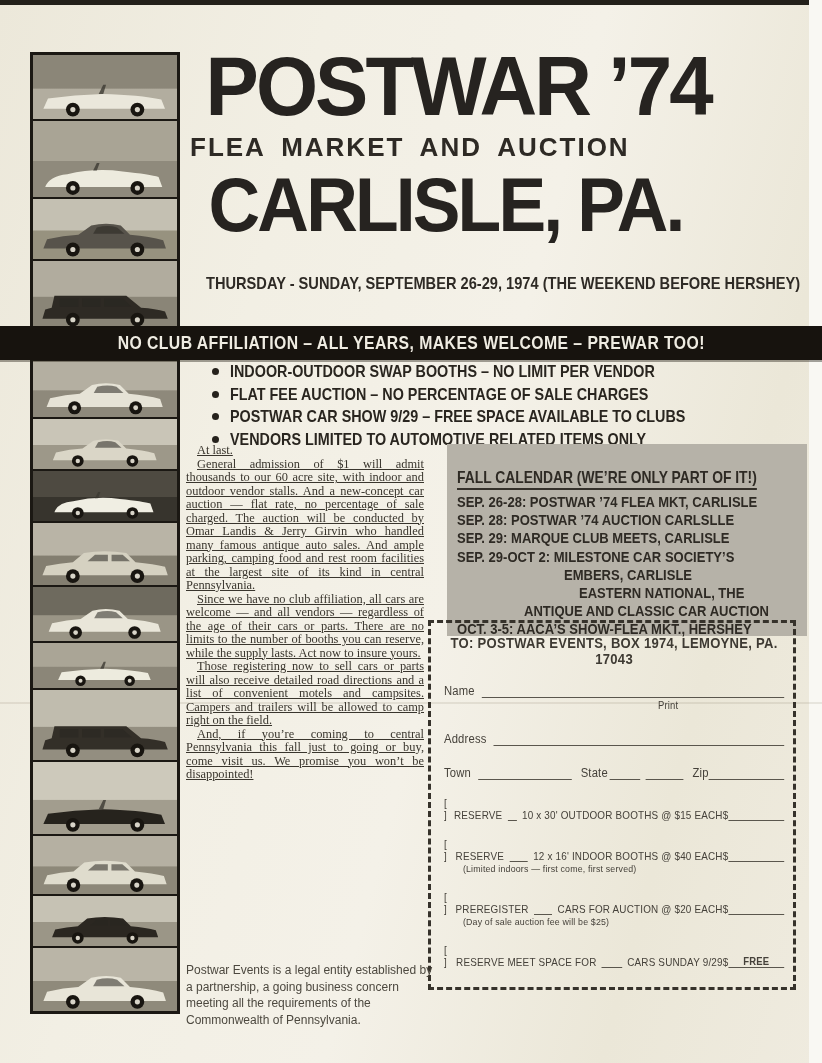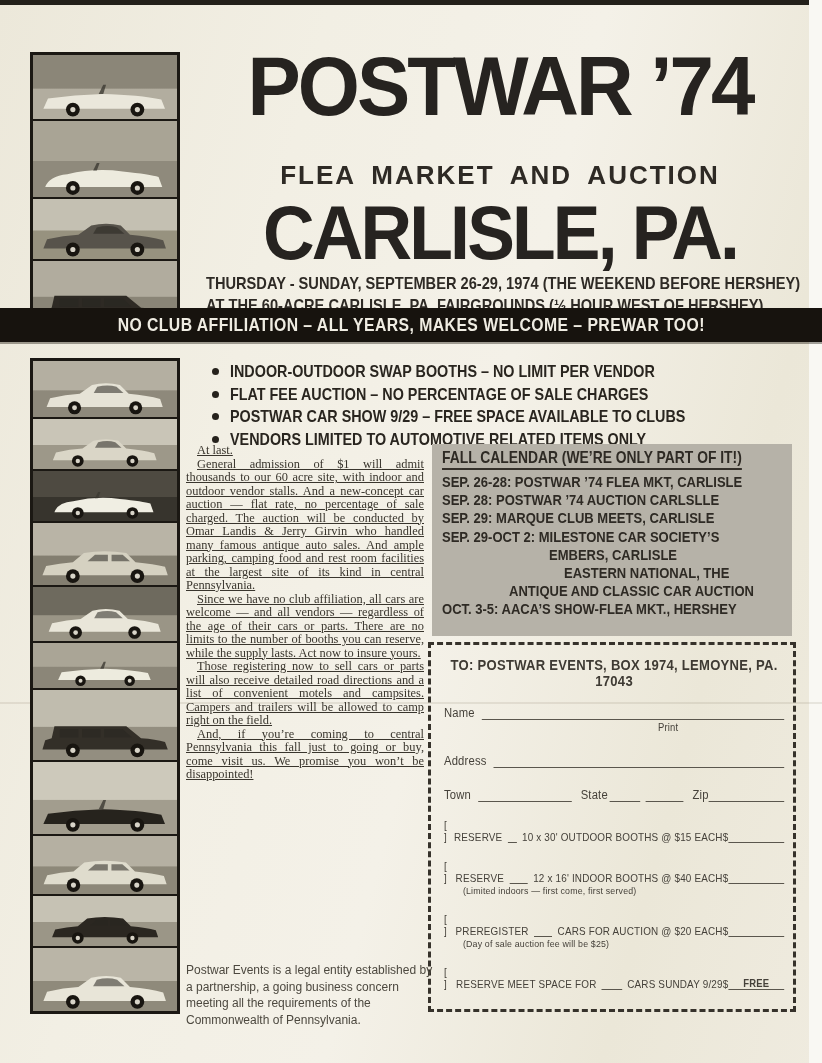--- a/index.html
+++ b/index.html
@@ -16,56 +16,56 @@
 
   
   .strip{position:absolute;left:30px;width:150px;box-sizing:border-box;border:3px solid #1b1813;
          background:#1b1813;display:flex;flex-direction:column;gap:2px;}
   .strip-a{top:52px;height:280px;}
   .strip-b{top:358px;height:656px;}
   .photo{position:relative;overflow:hidden;flex:0 0 auto;}
   .photo svg{position:absolute;bottom:1px;left:2%;width:96%;height:78%;}
 
   
-  .hdr{position:absolute;left:190px;top:44px;width:620px;text-align:center;}
+  .hdr{position:absolute;left:190px;top:44px;width:620px;}
   .title{font-size:84px;font-weight:900;letter-spacing:-3px;line-height:1;color:#262320;
          transform:scaleX(.95);transform-origin:center;white-space:nowrap;}
-  .subtitle{margin-top:32px;font-size:26px;font-weight:bold;letter-spacing:2px;word-spacing:7px;color:#2e2a25;}
+  .subtitle{margin-top:4px;font-size:26px;font-weight:bold;letter-spacing:2px;word-spacing:7px;color:#2e2a25;}
   .location{margin-top:4px;font-size:76px;font-weight:900;letter-spacing:-3px;line-height:1;color:#262320;
             transform:scaleX(.94);transform-origin:center;white-space:nowrap;}
   .dates{position:absolute;left:206px;top:273px;width:604px;font-weight:bold;font-size:17px;line-height:1.3;color:#2e2a25;}
   .dates .cx{transform:scaleX(.86);}
 
   
-  .banner{position:absolute;left:0;top:308px;width:822px;height:34px;background:#17130e;
+  .banner{position:absolute;left:0;top:326px;width:822px;height:34px;background:#17130e;
           display:flex;align-items:center;justify-content:center;box-shadow:0 2px 0 rgba(30,25,15,.4);}
   .banner span{color:#efece2;font-weight:bold;font-size:17.5px;letter-spacing:.5px;}
 
   
   .bullets{position:absolute;left:212px;top:362px;width:560px;list-style:none;margin:0;padding:0;}
   .bullets li{display:flex;align-items:flex-start;margin-bottom:3.5px;}
   .dot{flex:0 0 auto;width:7px;height:7px;border-radius:50%;background:#26221c;margin:6px 11px 0 0;}
   .bullets .cx{font-weight:bold;font-size:16.5px;color:#29251f;transform:scaleX(.87);}
 
   
   .bodycol{position:absolute;left:186px;top:444px;width:238px;font-family:"Liberation Serif",serif;
            font-size:12.4px;line-height:13.5px;color:#39352d;text-align:justify;}
   .bodycol p{margin:0;text-indent:11px;text-decoration:underline;}
 
   
-  .calendar{position:absolute;left:432px;top:444px;width:360px;height:192px;box-sizing:border-box;
-            background:#b6b2a8;padding:4px 10px;color:#2e2a24;}
+  .calendar{position:absolute;left:447px;top:444px;width:360px;height:192px;box-sizing:border-box;
+            background:#b6b2a8;padding:24px 10px;color:#2e2a24;}
   .cal-title{font-weight:bold;font-size:16.5px;border-bottom:2.5px solid #34302a;padding-bottom:1px;
              transform:scaleX(.84);transform-origin:0 0;white-space:nowrap;display:inline-block;margin-bottom:3px;}
   .cline{line-height:18.2px;}
   .cline .cx{font-weight:bold;font-size:15.5px;transform:scaleX(.84);}
   .ind-a{margin-left:122px;} .ind-b{margin-left:107px;} .ind-c{margin-left:67px;}
 
   
-  .form-box{position:absolute;left:428px;top:642px;width:368px;height:370px;box-sizing:border-box;
+  .form-box{position:absolute;left:428px;top:620px;width:368px;height:370px;box-sizing:border-box;
             border:3px dashed #36322b;padding:8px 13px;overflow:hidden;color:#45413a;}
   .form-scale{width:378px;transform:scaleX(.9);transform-origin:0 0;font-size:11px;letter-spacing:.2px;}
   .to-line{font-size:14.5px;font-weight:bold;letter-spacing:.3px;text-align:center;margin:4px 0 0 0;color:#3e3a33;}
   .frow{display:flex;align-items:flex-end;}
   .blank{display:inline-block;border-bottom:1.3px solid #5a564d;height:13px;box-sizing:border-box;}
   .grow{flex:1 1 auto;}
   .flabel{font-size:12.5px;margin-right:8px;}
   .name-row{margin-top:17px;} .addr-row{margin-top:21px;} .town-row{margin-top:20px;}
   .print{font-size:10.5px;text-align:center;margin:1px 0 0 120px;}
   .b-state1{width:34px;margin-left:2px;} .b-state2{width:42px;margin-left:6px;}
@@ -254,21 +254,20 @@
       </div>
     </div>
 
   <div class="hdr">
     <div class="title">POSTWAR ’74</div>
     <div class="subtitle">FLEA MARKET AND AUCTION</div>
     <div class="location">CARLISLE, PA.</div>
   </div>
   <div class="dates">
     <div><span class="cx">THURSDAY - SUNDAY, SEPTEMBER 26-29, 1974 (THE WEEKEND BEFORE HERSHEY)</span></div>
-    <div><span class="cx">AT THE 60-ACRE CARLISLE, PA. FAIRGROUNDS (½ HOUR WEST OF HERSHEY)</span></div>
   </div>
 
   <div class="banner">
     <span class="cx-c">NO CLUB AFFILIATION – ALL YEARS, MAKES WELCOME – PREWAR TOO!</span>
   </div>
 
   <ul class="bullets">
     <li>
         <span class="dot"></span>
         <span class="cx">INDOOR-OUTDOOR SWAP BOOTHS – NO LIMIT PER VENDOR</span>

